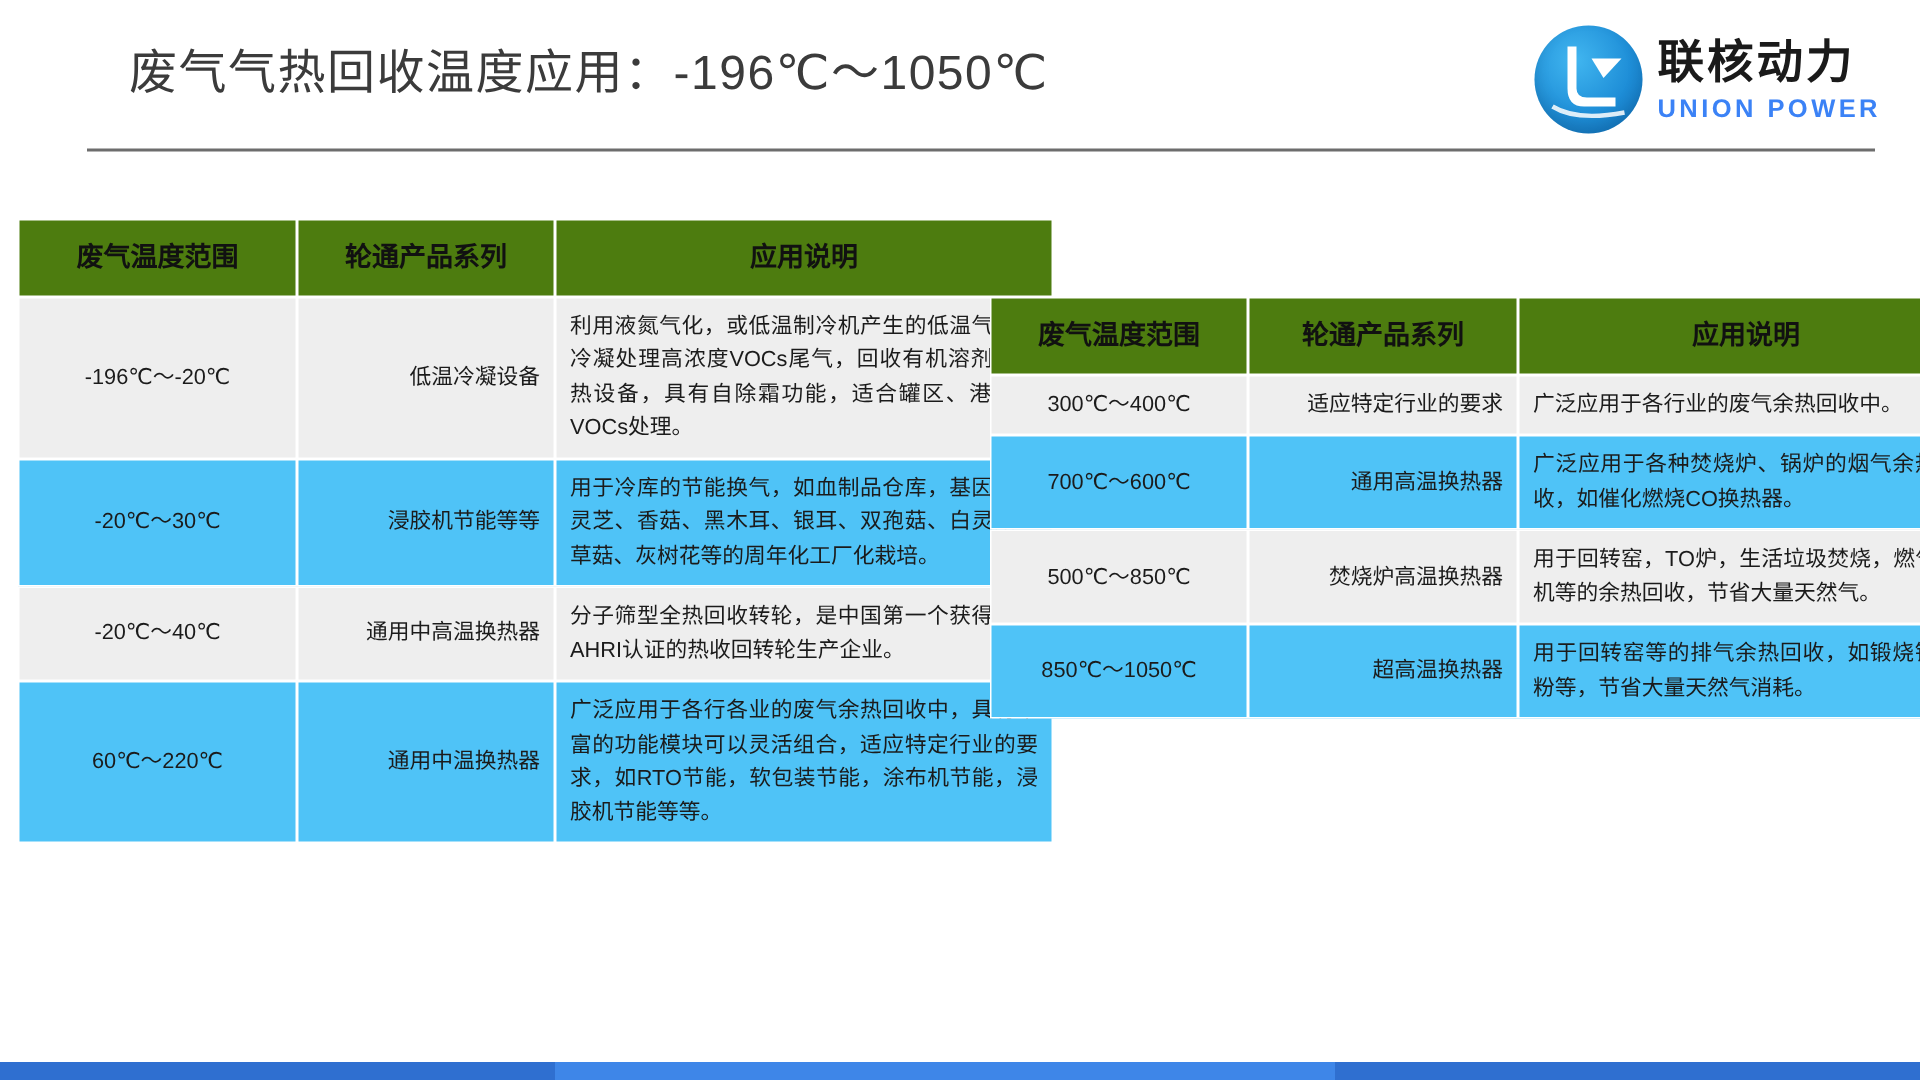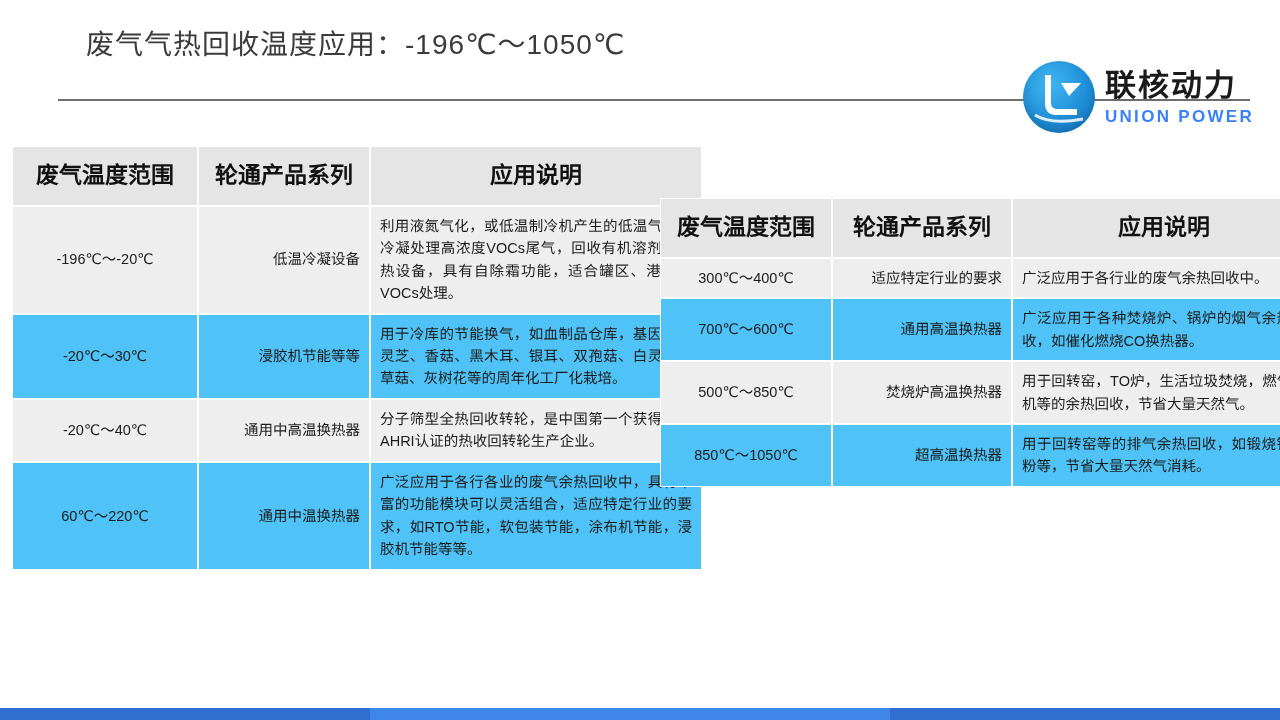--- a/index.html
+++ b/index.html
@@ -20,21 +20,21 @@
     position: absolute;
     left: 0;
     top: 0;
     width: 1280px;
     height: 104px;
   }
   .page-title {
     position: absolute;
     left: 86px;
     top: 22px;
-    font-size: 28px;
+    font-size: 32px;
     color: #3b3b3b;
     letter-spacing: 1px;
     white-space: nowrap;
     font-weight: 400;
   }
   .header-rule {
     position: absolute;
     left: 58px;
     top: 99px;
     width: 1192px;
@@ -44,21 +44,20 @@
 
   
   .logo-block {
     position: absolute;
     right: 26px;
     top: 16px;
     height: 74px;
     display: flex;
     align-items: center;
     gap: 10px;
-    margin-top: 44px;
   }
   .logo-mark {
     position: relative;
     width: 72px;
     height: 72px;
     border-radius: 50%;
     background: radial-gradient(circle at 38% 32%, #41b6f0 0%, #1f8fd8 55%, #0d6fbd 100%);
     box-shadow: inset 0 -6px 10px rgba(0,0,0,0.12);
     overflow: hidden;
   }
@@ -98,24 +97,24 @@
   }
   .tbl td, .tbl th {
     border: 1px solid #ffffff;
     vertical-align: middle;
     padding: 8px 9px;
     font-size: 14.5px;
     color: #1b1b1b;
     line-height: 1.55;
   }
   .tbl th {
-    background: #e5e5e5;
+    background: #4d7c0f;
     color: #111111;
     font-weight: bold;
-    font-size: 23px;
+    font-size: 18px;
     text-align: center;
     padding-top: 11px;
     padding-bottom: 11px;
     border-color: #ffffff;
   }
   .cell-range {
     text-align: center;
     font-weight: normal;
     font-size: 15px;
     white-space: nowrap;

